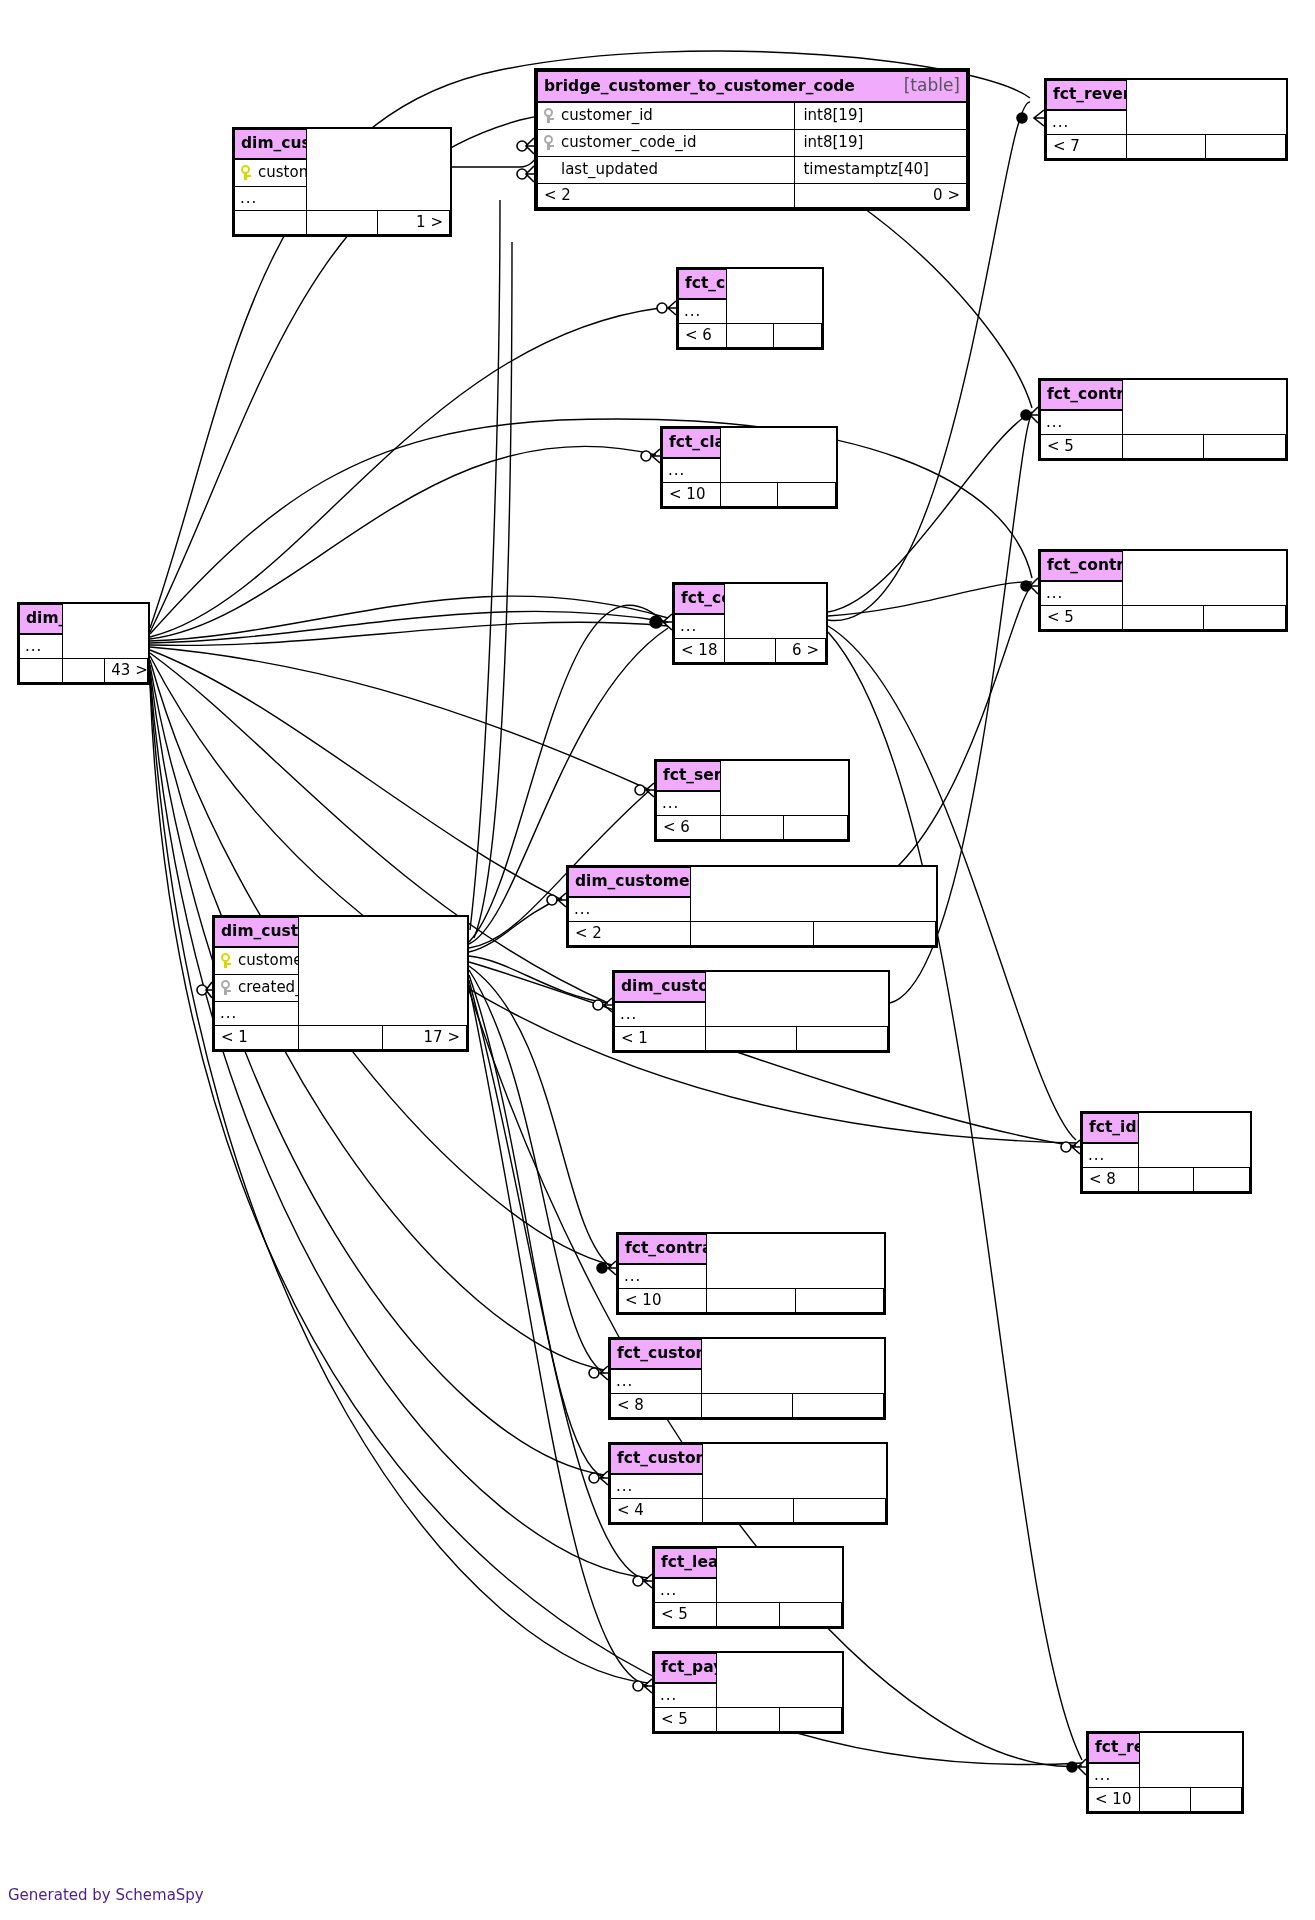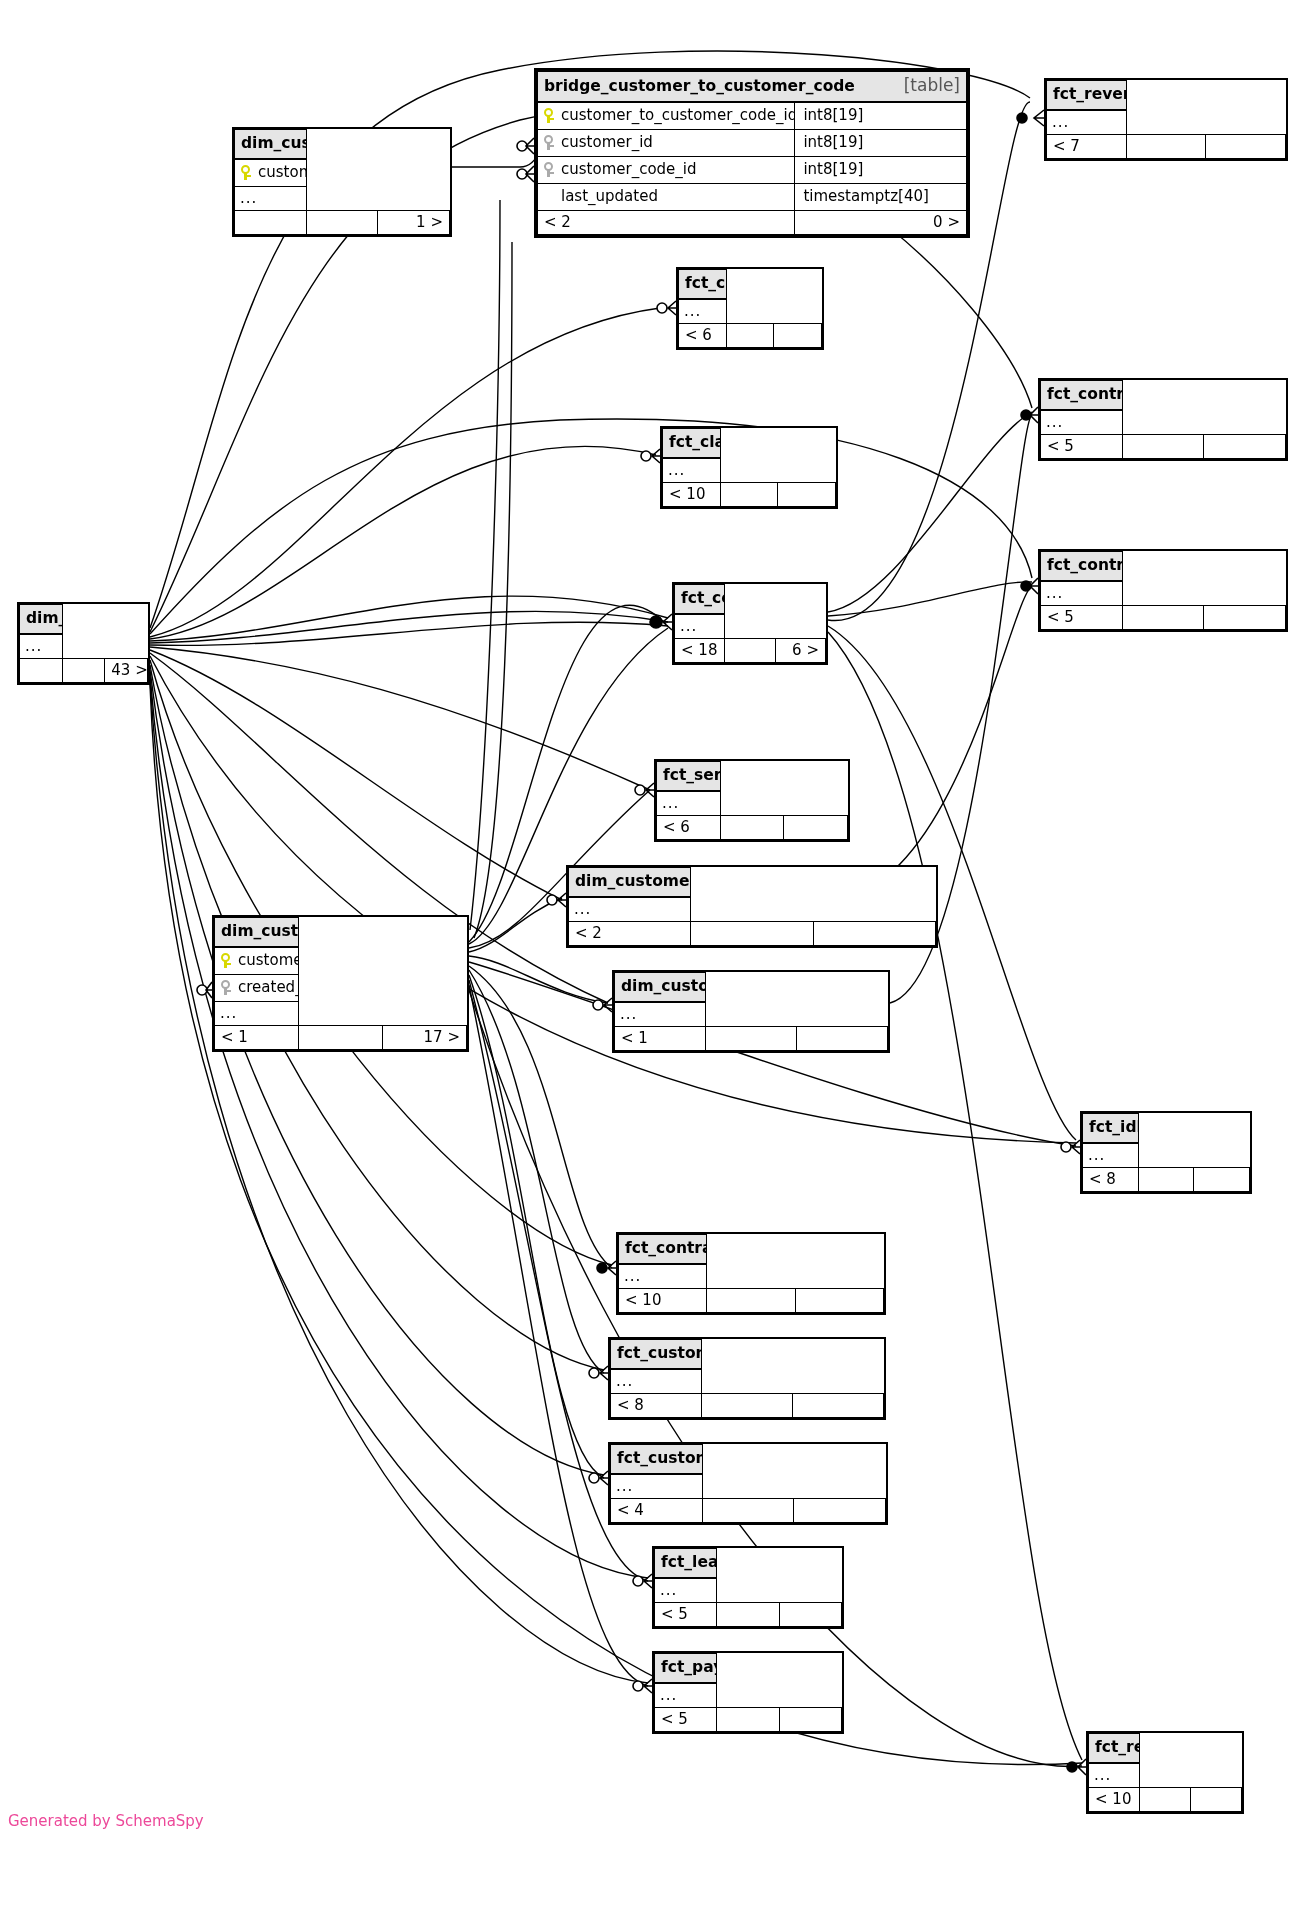--- a/index.html
+++ b/index.html
@@ -44,21 +44,21 @@
     border: 1px solid #000000;
     padding: 0;
     font-size: 15px;
     line-height: 23px;
     height: 23px;
     color: #000000;
     white-space: nowrap;
     overflow: hidden;
   }
   .hdr td {
-    background: #e5e5e5;
+    background: #f0abfc;
     padding: 2px 6px 3px 6px !important;
     border-bottom: 2px solid #000 !important;
     margin-top: 41px;
   }
   .hdr .tname {
     font-weight: bold;
     font-size: 15.5px;
   }
   .hdr .ttype {
     color: #555555;
@@ -114,23 +114,23 @@
   .keyicon.pk { color: #d8d800; }
   .keyicon.fk { color: #aaaaaa; }
   td.dots { padding: 0 5px !important; letter-spacing: 1px; }
   .footrow td { height: 22px; line-height: 22px; }
   .foot-l { padding: 0 6px !important; text-align: left; }
   .foot-m { padding: 0 6px !important; }
   .foot-r { padding: 0 6px !important; text-align: right; }
   .credit {
     position: absolute;
     left: 8px;
-    top: 1812px;
+    top: 1886px;
     font-size: 15px;
-    color: #ec4899;
+    color: #4c1d95;
   }
   .edge { fill: none; stroke: #000000; stroke-width: 1.4px; }
   .crow { fill: none; stroke: #000000; stroke-width: 1.6px; }
   .odot { fill: #ffffff; stroke: #000000; stroke-width: 1.6px; }
   .fdot { fill: #000000; stroke: #000000; stroke-width: 1.6px; }
 </style>
 </head>
 <body>
 
 <div id="diagram">
@@ -280,33 +280,20 @@
               <td colspan="2">
                 <span class="hdr-inner">
                   <span class="tname">bridge_customer_to_customer_code</span>
                   <span class="ttype">[table]</span>
                 </span>
               </td>
             </tr>
             <tr>
               <td class="col-name">
                 <span class="colwrap">
-                  <span class="keyicon pk">
-                    <i class="head"></i>
-                    <i class="shaft"></i>
-                    <i class="tooth"></i>
-                  </span>
-                  <span>customer_to_customer_code_id</span>
-                </span>
-              </td>
-              <td class="col-type">int8[19]</td>
-            </tr>
-            <tr>
-              <td class="col-name">
-                <span class="colwrap">
                   <span class="keyicon fk">
                     <i class="head"></i>
                     <i class="shaft"></i>
                     <i class="tooth"></i>
                   </span>
                   <span>customer_id</span>
                 </span>
               </td>
               <td class="col-type">int8[19]</td>
             </tr>

